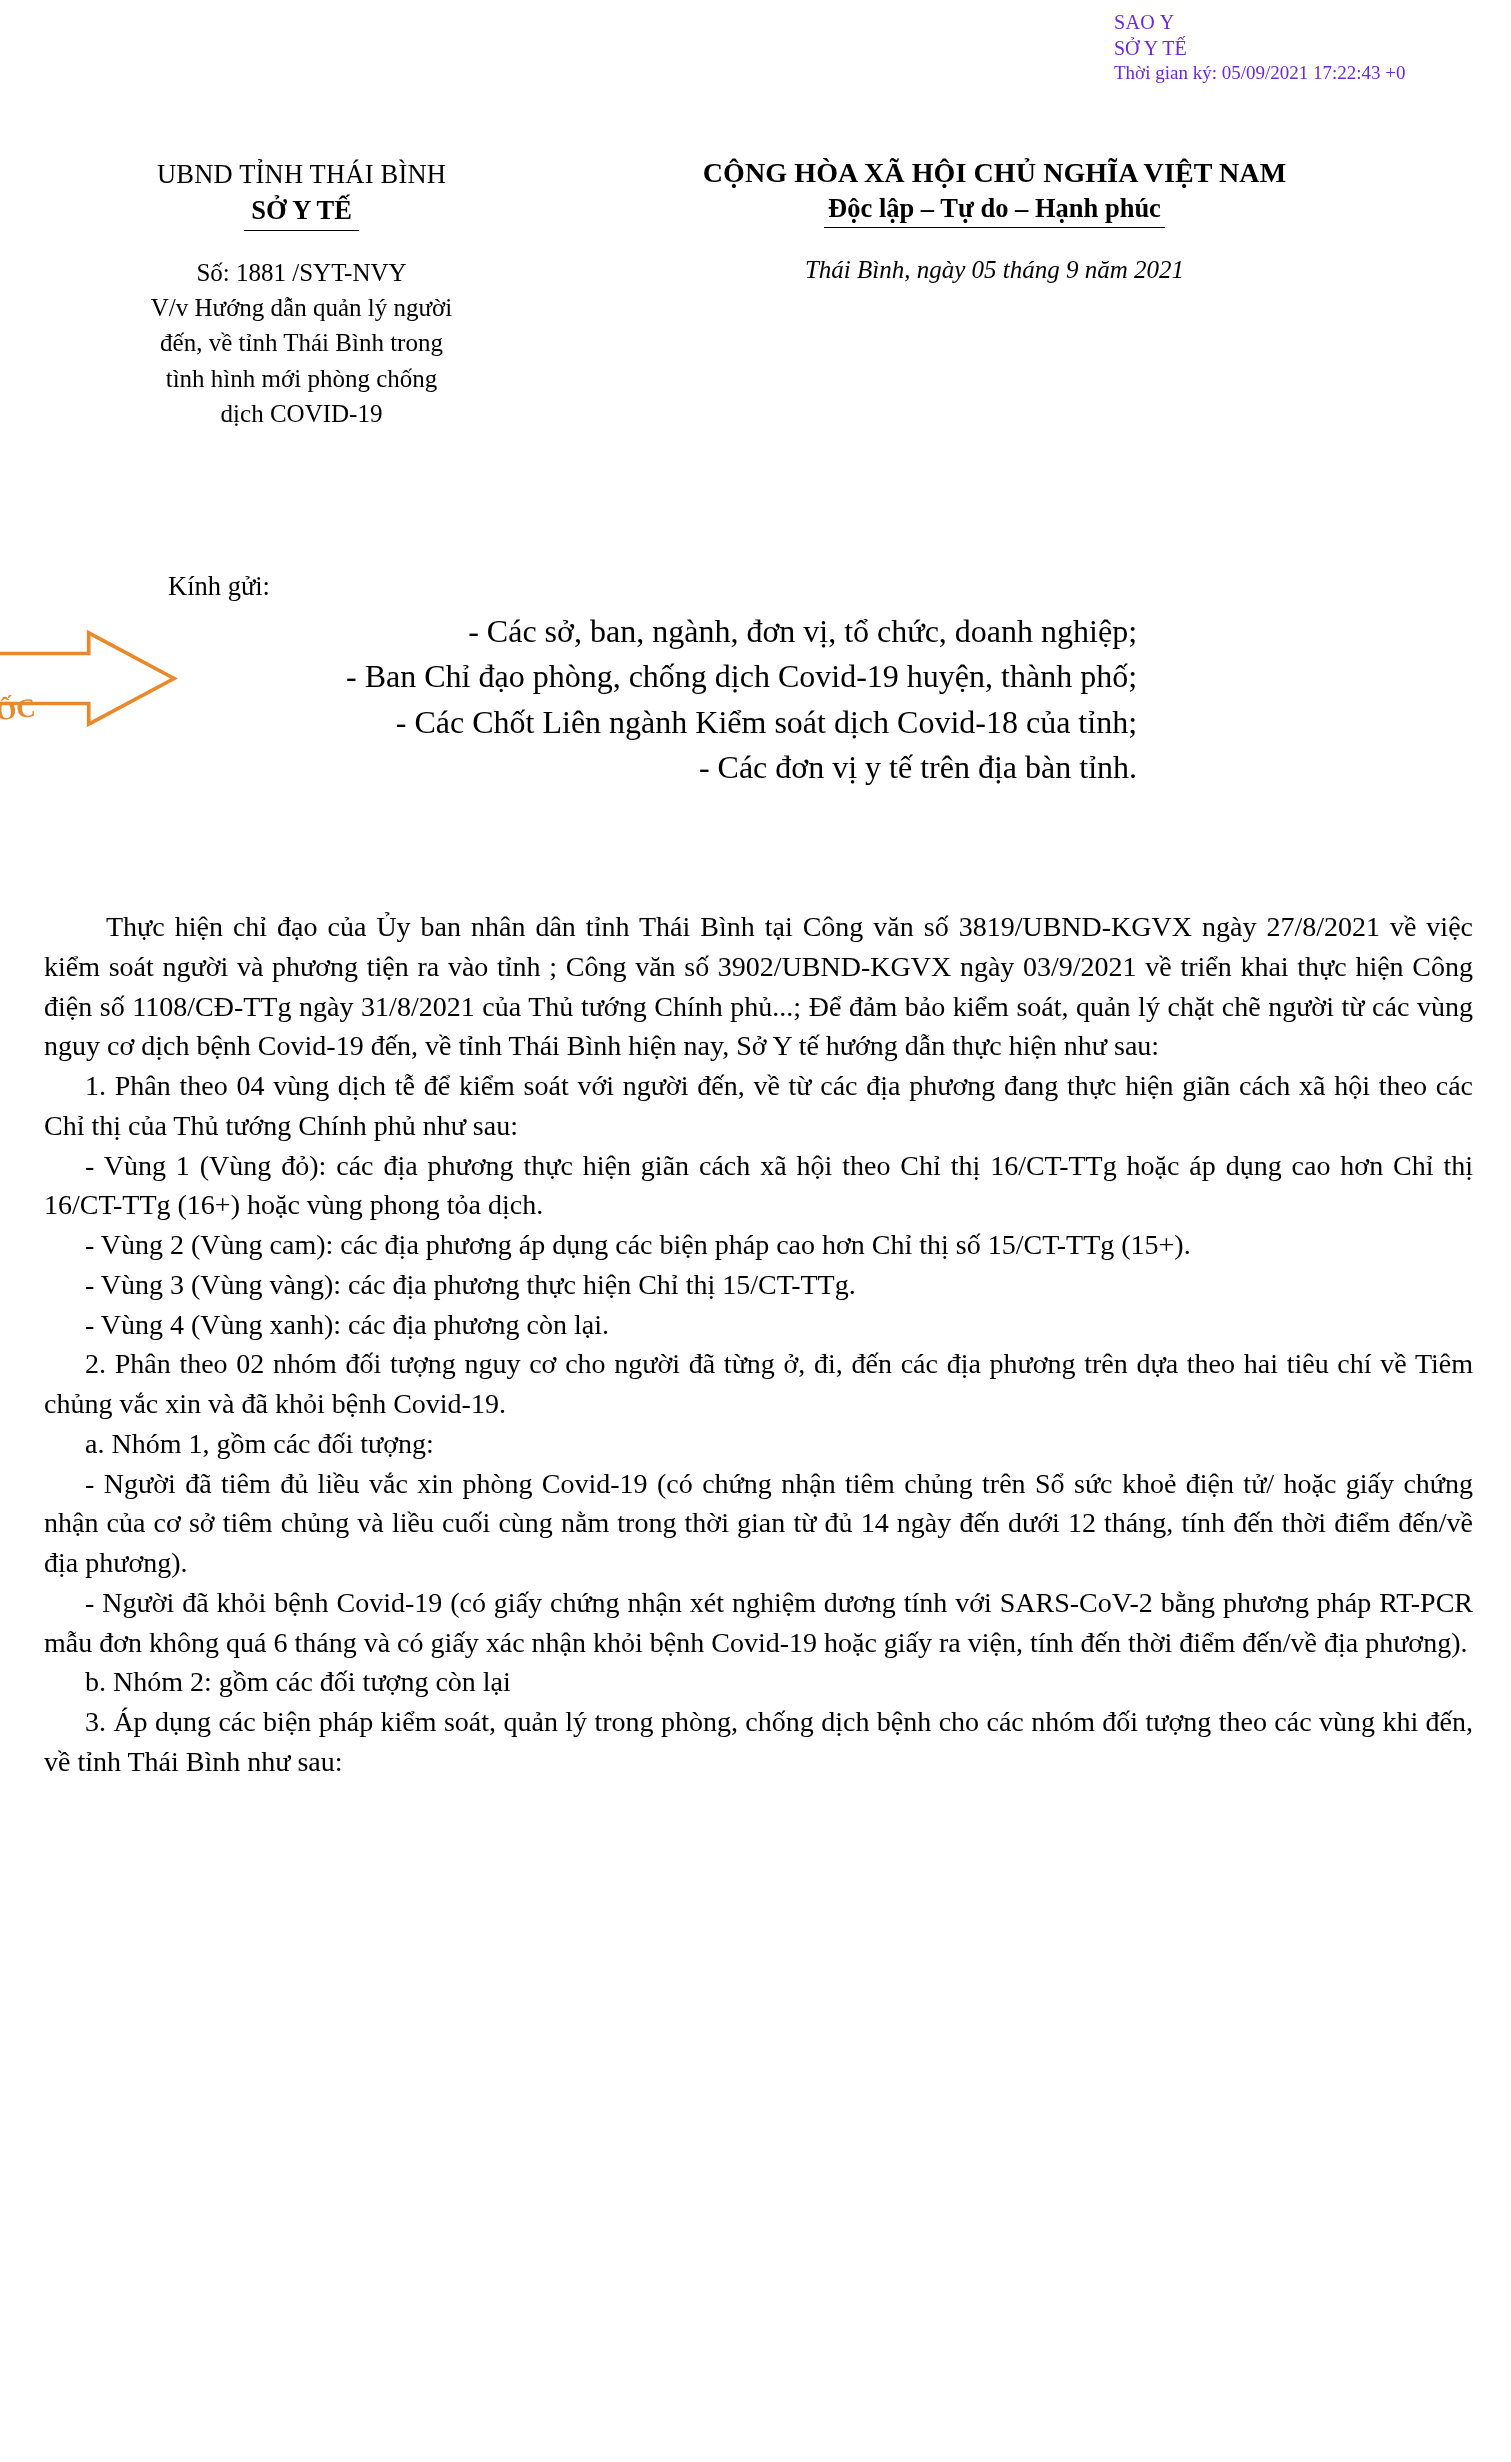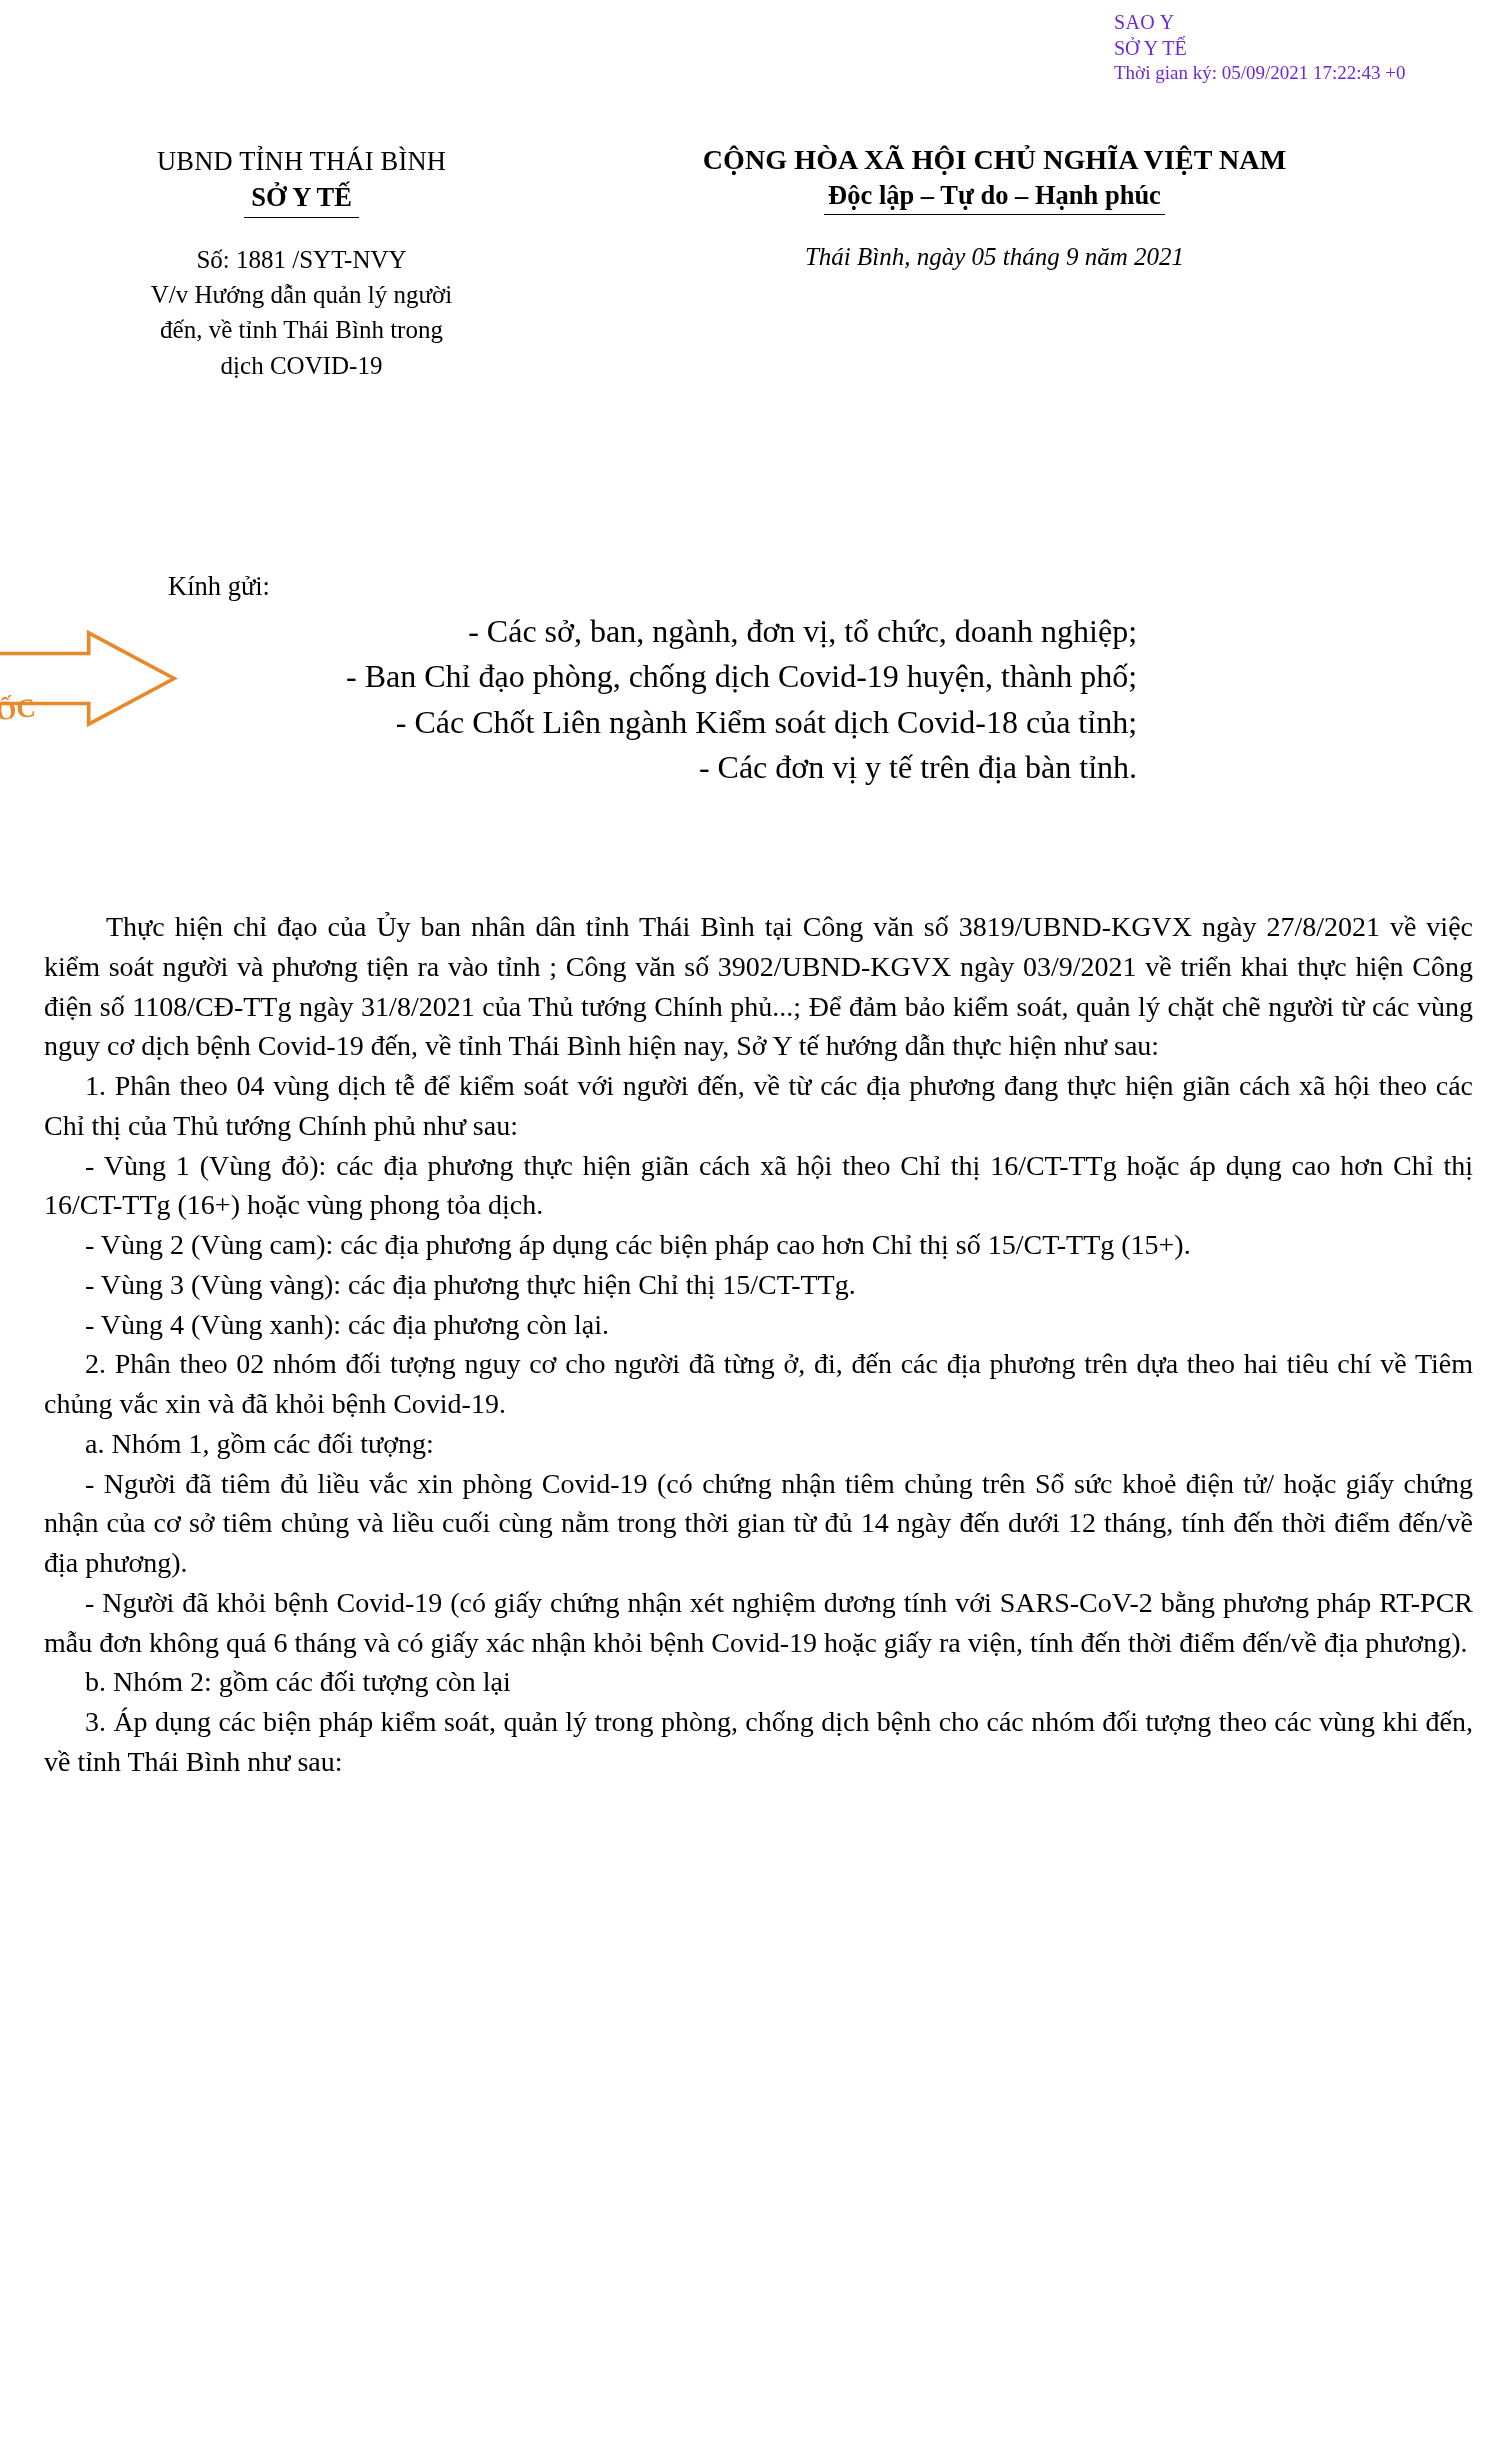--- a/index.html
+++ b/index.html
@@ -26,21 +26,21 @@
     line-height: 1.28;
     color: #6d28d9;
     white-space: nowrap;
   }
   .sig-stamp .sig-line1 { letter-spacing: 0.4px; }
   .sig-stamp .sig-line3 { font-size: 19px; }
 
   
   .header {
     position: absolute;
-    top: 144px;
+    top: 157px;
     left: 0;
     width: 1438px;
     height: 221px;
   }
   .hdr-left {
     position: absolute;
     left: 44px;
     top: 0;
     width: 515px;
     text-align: center;
@@ -165,20 +165,21 @@
 </div>
 
 <div class="header">
 
   <div class="hdr-left">
     <div class="org1">UBND TỈNH THÁI BÌNH</div>
     <div><span class="org2">SỞ Y TẾ</span></div>
     <div class="num">Số: 1881 /SYT-NVY</div>
     <div class="subject">V/v Hướng dẫn quản lý người</div>
     <div class="subject">đến, về tỉnh Thái Bình trong</div>
+    <div class="subject">tình hình mới phòng chống</div>
     <div class="subject">dịch COVID-19</div>
   </div>
 
   <div class="hdr-right">
     <div class="nation">CỘNG HÒA XÃ HỘI CHỦ NGHĨA VIỆT NAM</div>
     <div><span class="motto">Độc lập – Tự do – Hạnh phúc</span></div>
     <div class="place-date">Thái Bình, ngày  05  tháng 9 năm 2021</div>
   </div>
 
 </div>

